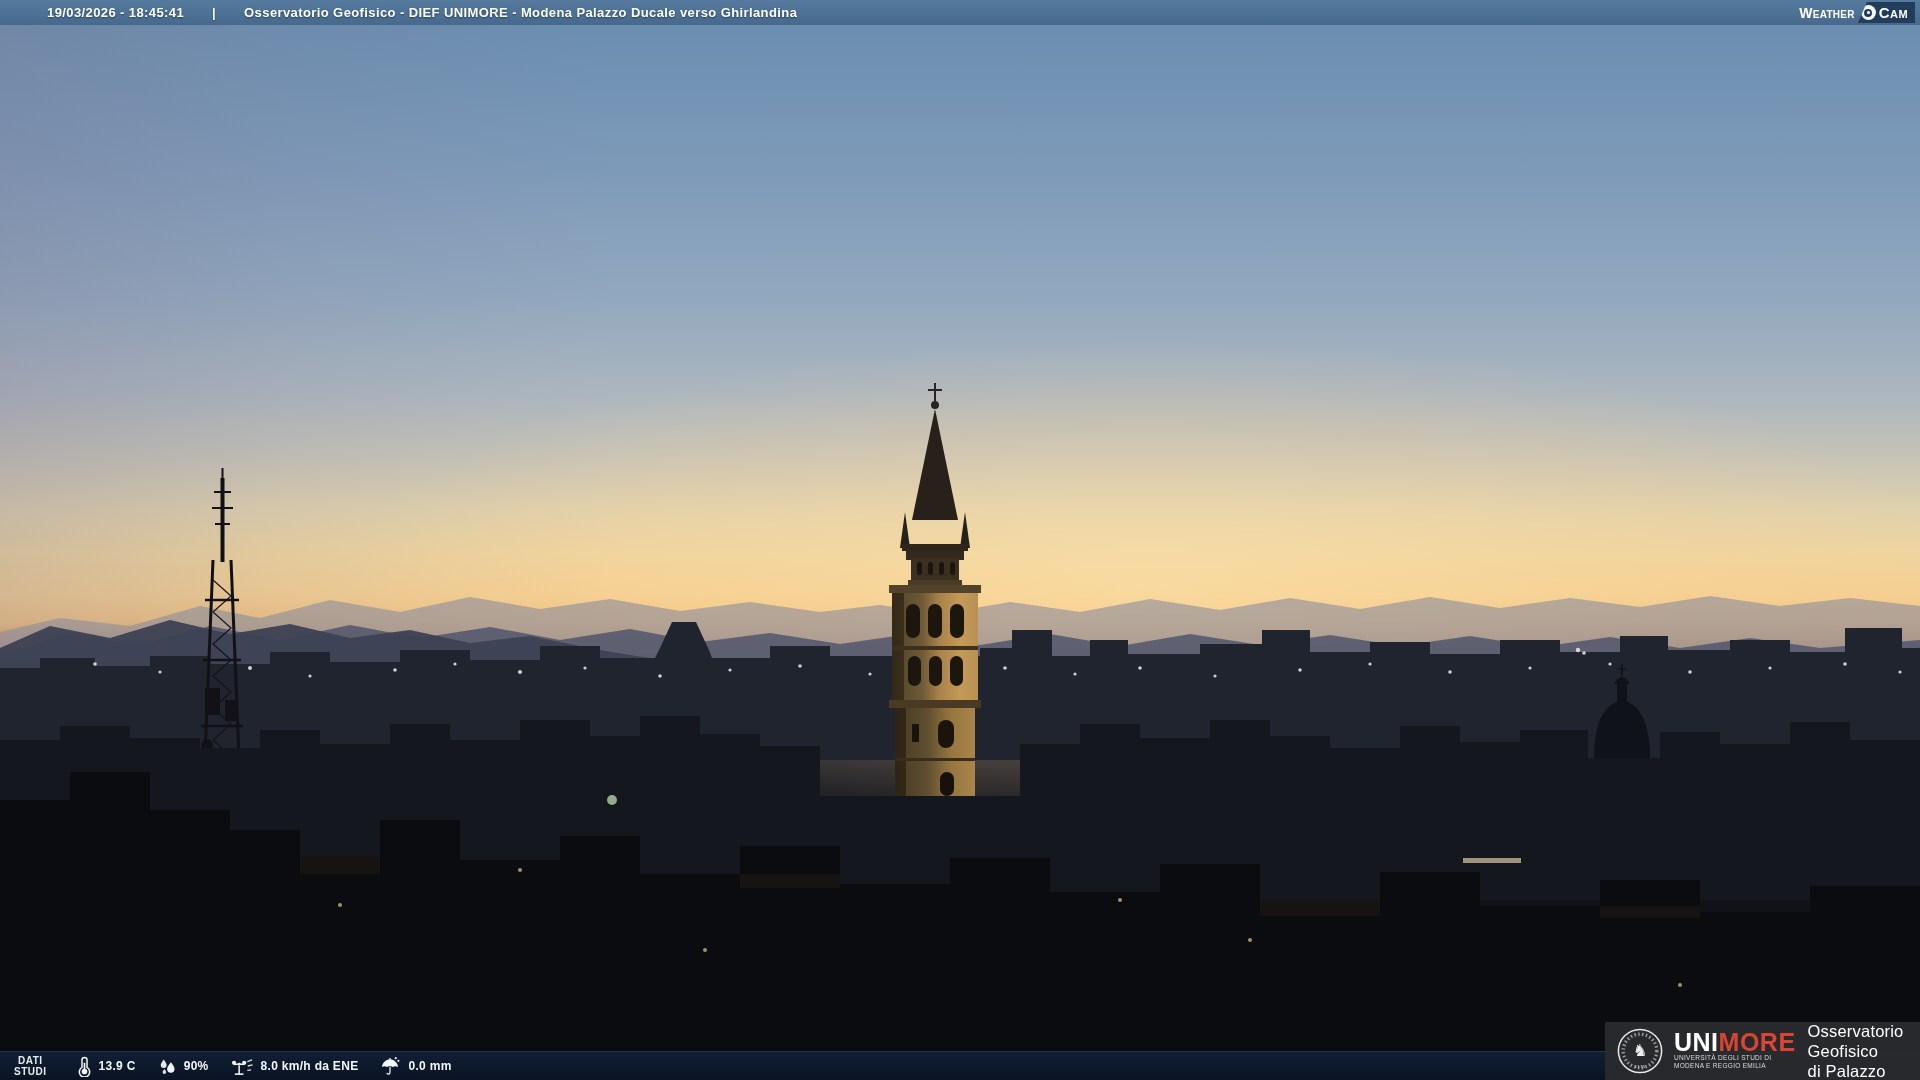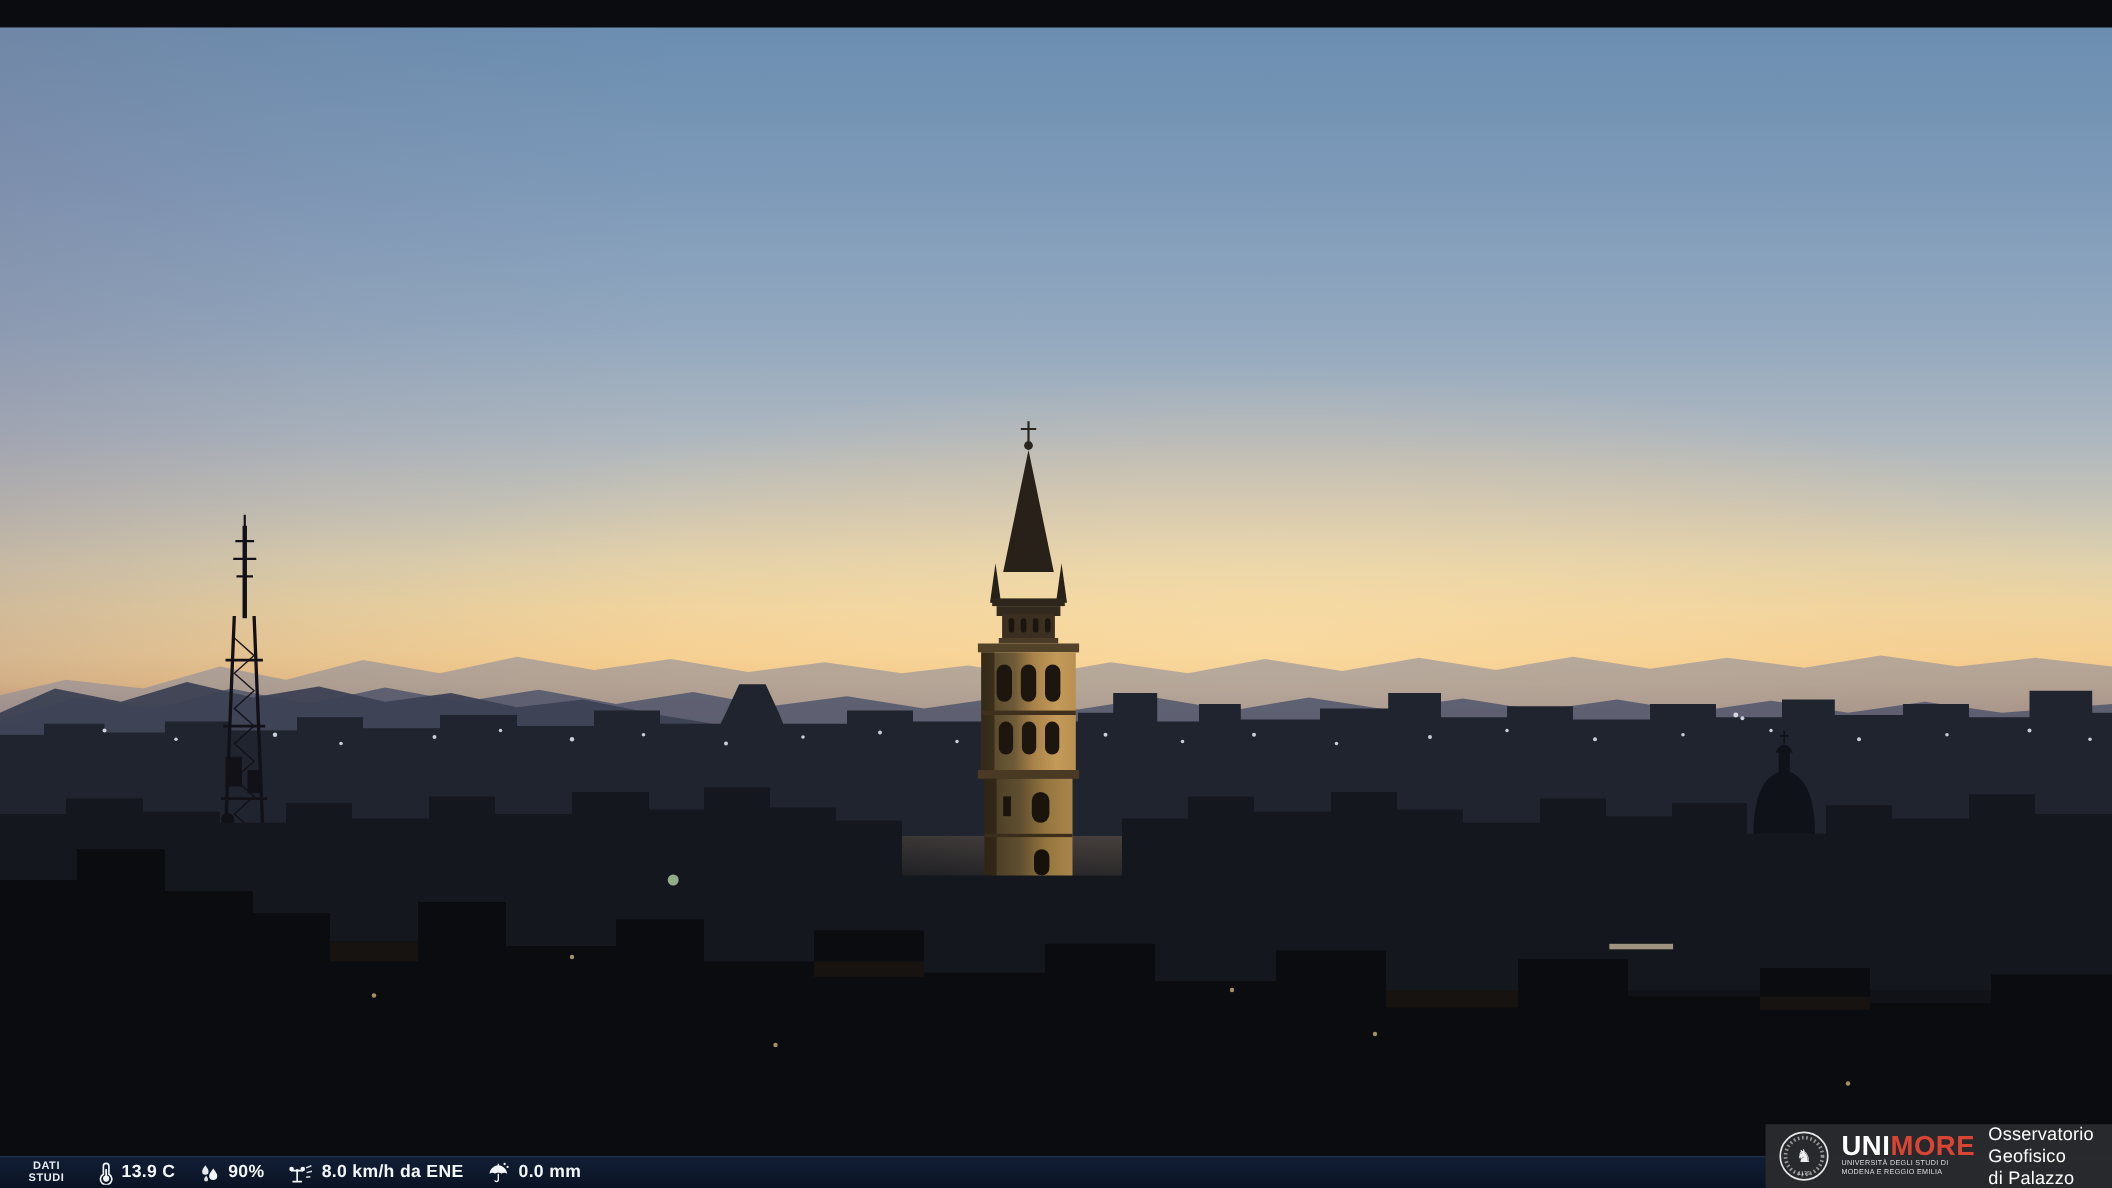--- a/index.html
+++ b/index.html
@@ -38,47 +38,59 @@
       radial-gradient(55% 30% at 60% 53%, rgba(255,226,170,.50) 0%, rgba(255,210,150,.18) 55%, rgba(255,210,150,0) 78%),
       linear-gradient(90deg, rgba(125,115,140,.26) 0%, rgba(125,115,140,.10) 15%, rgba(125,115,140,0) 32%);
     pointer-events:none; }
   .scene svg { position:absolute; left:0; top:-25px; width:1920px; height:1080px; }
 
   
   .bottom-bar {
     position:absolute; left:0; bottom:0; width:1920px; height:29px;
     background:linear-gradient(180deg, rgba(18,34,60,.82), rgba(10,21,40,.82));
     border-top:1px solid rgba(90,130,180,.30);
-    display:flex; align-items:center; padding-left:26px; z-index:11; color:#f4f7fa;
+    display:flex; align-items:center; padding-left:14px; z-index:11; color:#f4f7fa;
   }
   .dati { font-size:10px; font-weight:bold; line-height:11px; letter-spacing:.5px;
     text-align:center; color:#e6ebf1; margin-right:30px; }
   .reading { display:flex; align-items:center; margin-right:22px; }
   .ricon { display:flex; align-items:center; margin-right:7px; }
-  .rval { font-size:16px; font-weight:bold; letter-spacing:.3px; }
+  .rval { font-size:12px; font-weight:bold; letter-spacing:.3px; }
 
   
   .logo-box {
     position:absolute; right:0; bottom:0; width:315px; height:58px;
     background:rgba(41,42,45,.97); z-index:12;
     display:flex; align-items:center; padding:0 10px 0 11px;
   }
   .seal { flex:none; margin-right:10px; }
   .seal text { font-family:"DejaVu Sans", sans-serif; }
   .brand { flex:none; margin-right:12px; }
   .brand-row { font-size:25px; font-weight:bold; letter-spacing:.5px; line-height:19px; }
   .brand-uni { color:#fff; } .brand-more { color:#d94434; }
   .brand-sub { margin-top:2px; font-size:6.5px; line-height:7.5px; letter-spacing:.3px; color:#d9dcdf; }
   .org { font-size:16.5px; line-height:20px; color:#ffffff; letter-spacing:.2px; }
 </style>
 </head>
 <body>
 
 <div class="page">
 
+  <div class="top-bar">
+    <span>19/03/2026 - 18:45:41</span>
+    <span class="sep">|</span>
+    <span>Osservatorio Geofisico - DIEF UNIMORE - Modena Palazzo Ducale verso Ghirlandina</span>
+    <span class="wcam">
+      <span class="w-weather">Weather</span>
+      <span class="wcam-block">
+        <span class="lens"></span>
+        <span class="w-cam">Cam</span>
+      </span>
+    </span>
+  </div>
 
   <div class="scene">
     <div class="glow"></div>
     <svg viewBox="0 0 1920 1080" aria-hidden="true">
       <defs>
         <linearGradient id="tg" x1="0" y1="0" x2="1" y2="0">
           <stop offset="0" stop-color="#4f4128"></stop>
             <stop offset=".35" stop-color="#6e5a37"></stop>
           <stop offset=".55" stop-color="#a8824a"></stop>
             <stop offset=".8" stop-color="#c49a58"></stop>

